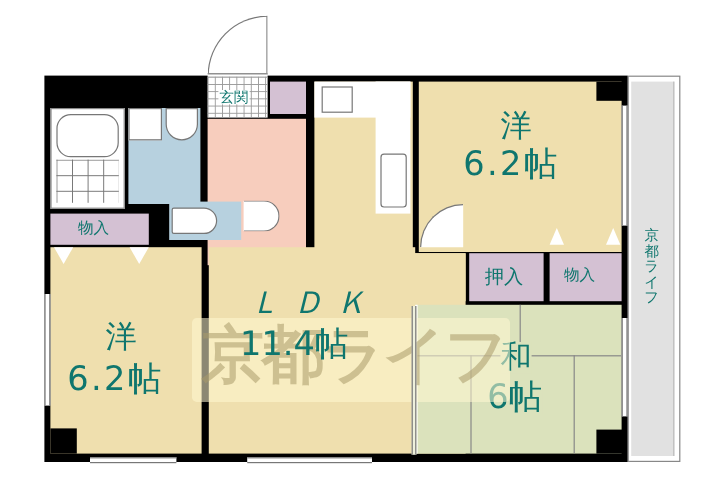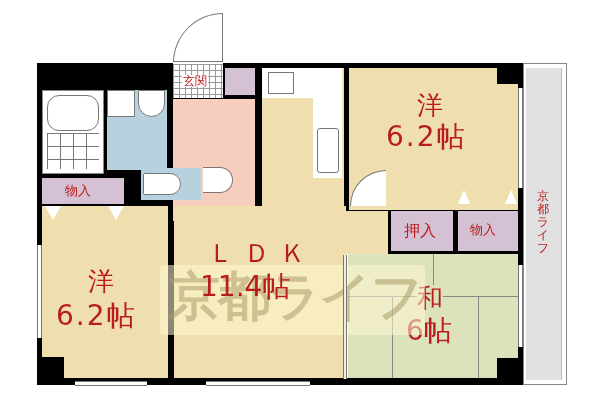--- a/index.html
+++ b/index.html
@@ -1,19 +1,19 @@
 <!DOCTYPE html>
 <html><head>
 <meta charset="utf-8">
 <style>
   html, body { margin:0; padding:0; background:#ffffff; }
   body { width:600px; height:400px; position:relative; overflow:hidden; font-family:"DejaVu Sans", sans-serif; }
   .abs { position:absolute; box-sizing:border-box; }
   .wall { background:#000; }
-  .label { position:absolute; color:#b91c1c; text-align:center; white-space:nowrap; line-height:1; }
+  .label { position:absolute; color:#0f766e; text-align:center; white-space:nowrap; line-height:1; }
   .big { font-size:30px; }
   .small { font-size:13px; }
   .win { background:#fff; border-top:1px solid #777; border-bottom:1px solid #777; }
   .winv { background:#fff; border-left:1px solid #777; border-right:1px solid #777; }
   .tri { width:0; height:0; position:absolute; }
 </style>
 </head>
 <body>
 
 <div class="abs" style="left:523px;top:63px;width:44px;height:322px;background:#fff;border:1px solid #888;">
@@ -90,21 +90,21 @@
   <div class="abs" style="left:0;top:42px;width:170px;height:1px;background:#888;"></div>
   <div class="abs" style="left:85px;top:0;width:1px;height:42px;background:#888;"></div>
 </div>
 <div class="abs wall" style="left:497px;top:358px;width:22px;height:20px;"></div>
 <div class="label big" style="left:417px;top:285px;font-size:26px;background:#dbe2bc;">和</div>
 <div class="label big" style="left:406px;top:317px;font-size:28px;background:#dbe2bc;">6帖</div>
 
 <div class="abs" style="left:160px;top:265px;width:265px;height:70px;background:rgba(255,248,210,0.55);border-radius:4px;"></div>
 <div class="label" style="left:168px;top:270px;font-size:52px;font-weight:bold;color:rgba(170,155,105,0.55);letter-spacing:-2px;">京都ライフ</div>
 
-<div class="label big" style="left:208px;top:240px;font-size:26px;letter-spacing:10px;">ＬＤＫ</div>
+<div class="label big" style="left:208px;top:240px;font-size:26px;letter-spacing:10px;font-style:italic;">ＬＤＫ</div>
 <div class="label big" style="left:200px;top:273px;font-size:28px;">11.4帖</div>
 
 <div class="abs win" style="left:75px;top:381px;width:72px;height:5px;"></div>
 <div class="abs win" style="left:206px;top:381px;width:104px;height:5px;"></div>
 <div class="abs winv" style="left:37px;top:245px;width:5px;height:93px;"></div>
 <div class="abs winv" style="left:518px;top:88px;width:5px;height:100px;"></div>
 <div class="abs winv" style="left:518px;top:265px;width:5px;height:82px;"></div>
 <div class="abs winv" style="left:343px;top:255px;width:4px;height:124px;background:#eef0dc;"></div>
 
 </body></html>

